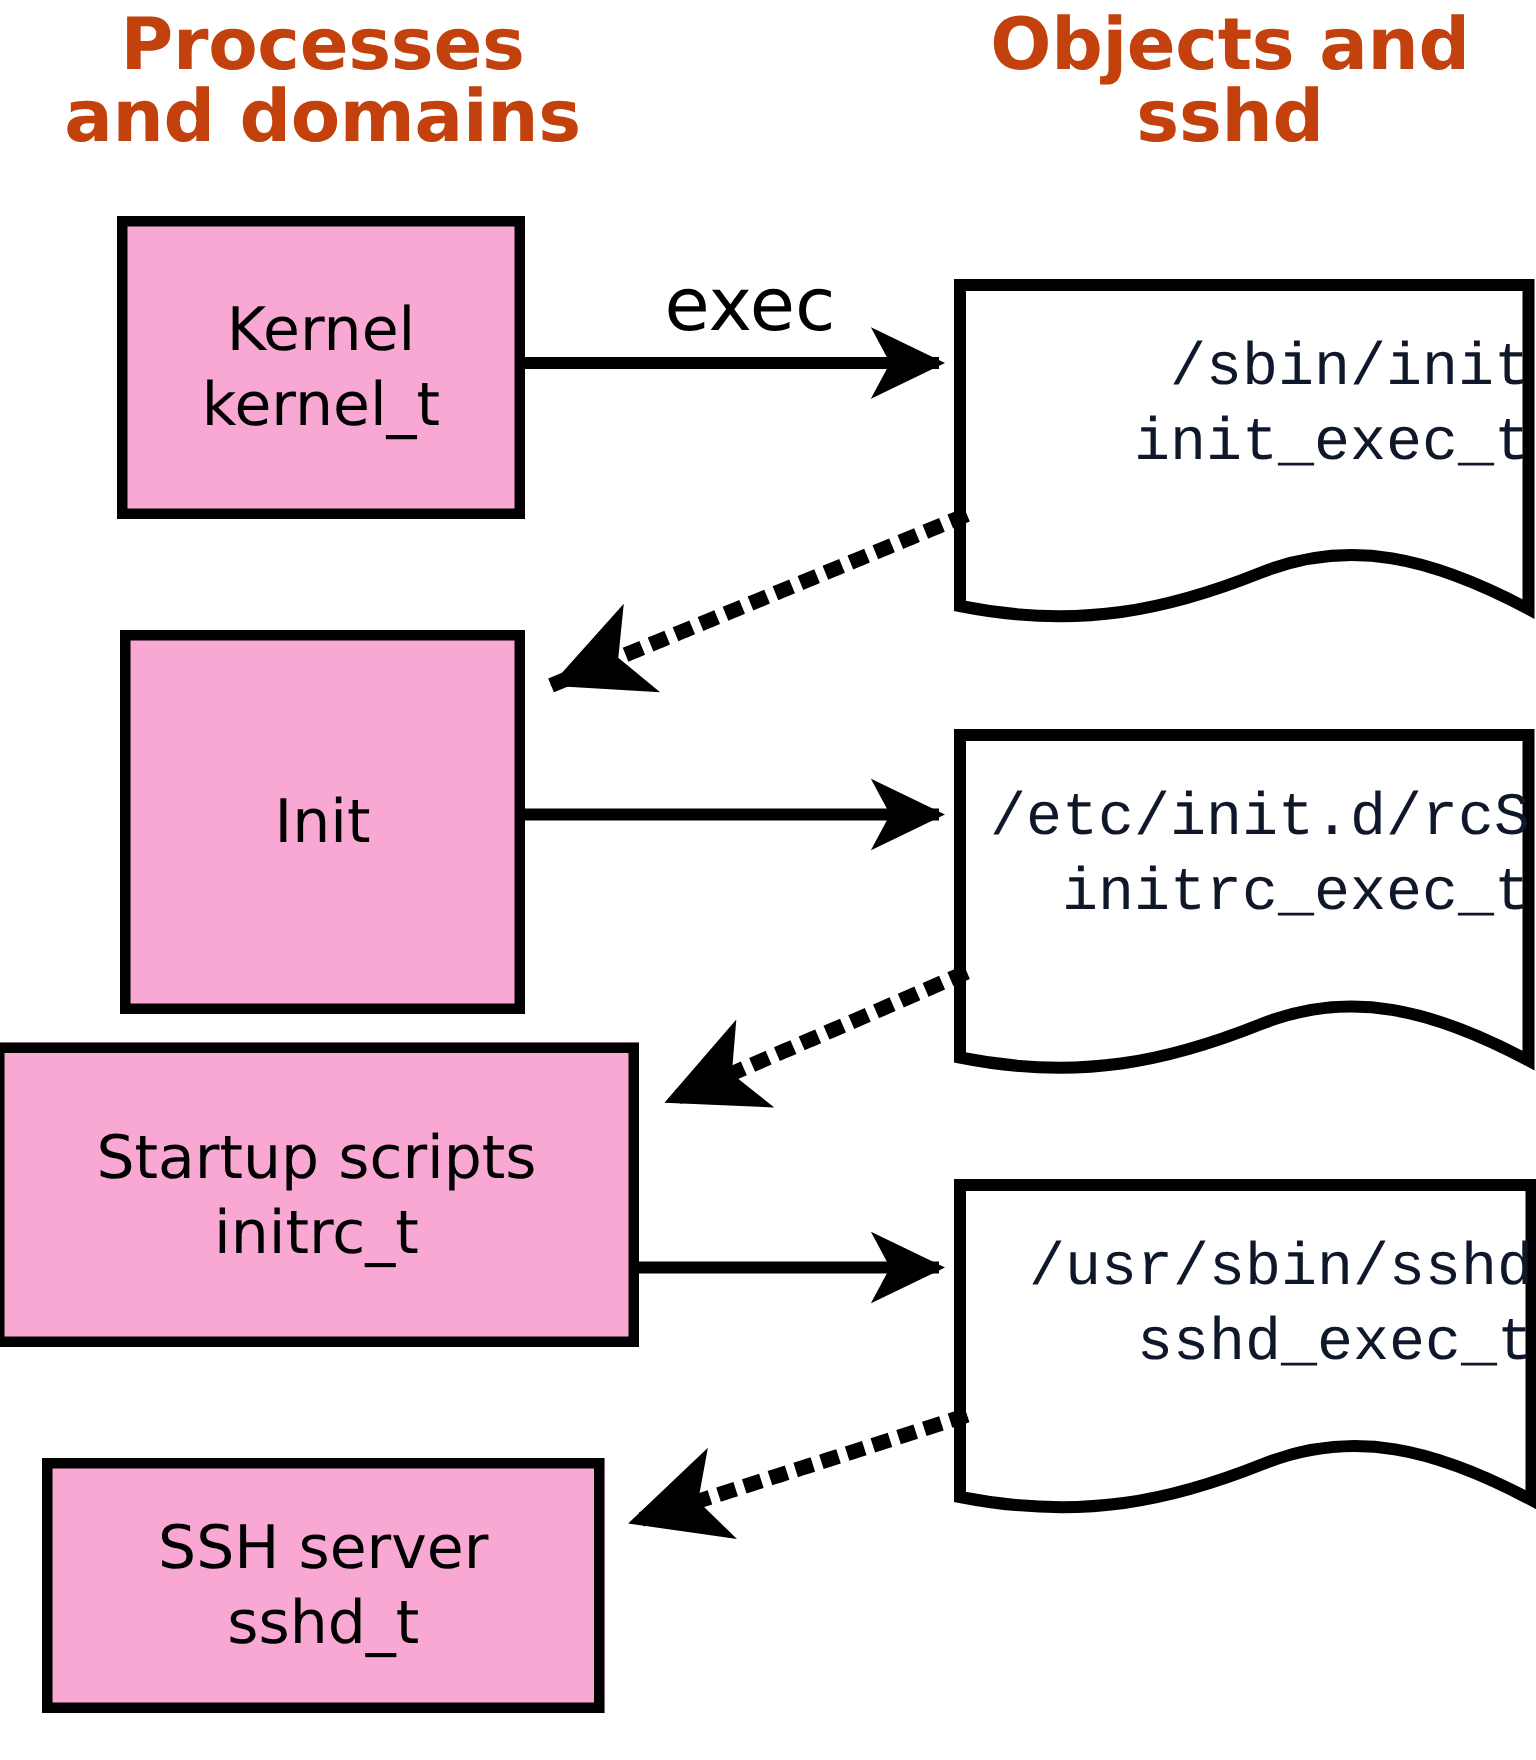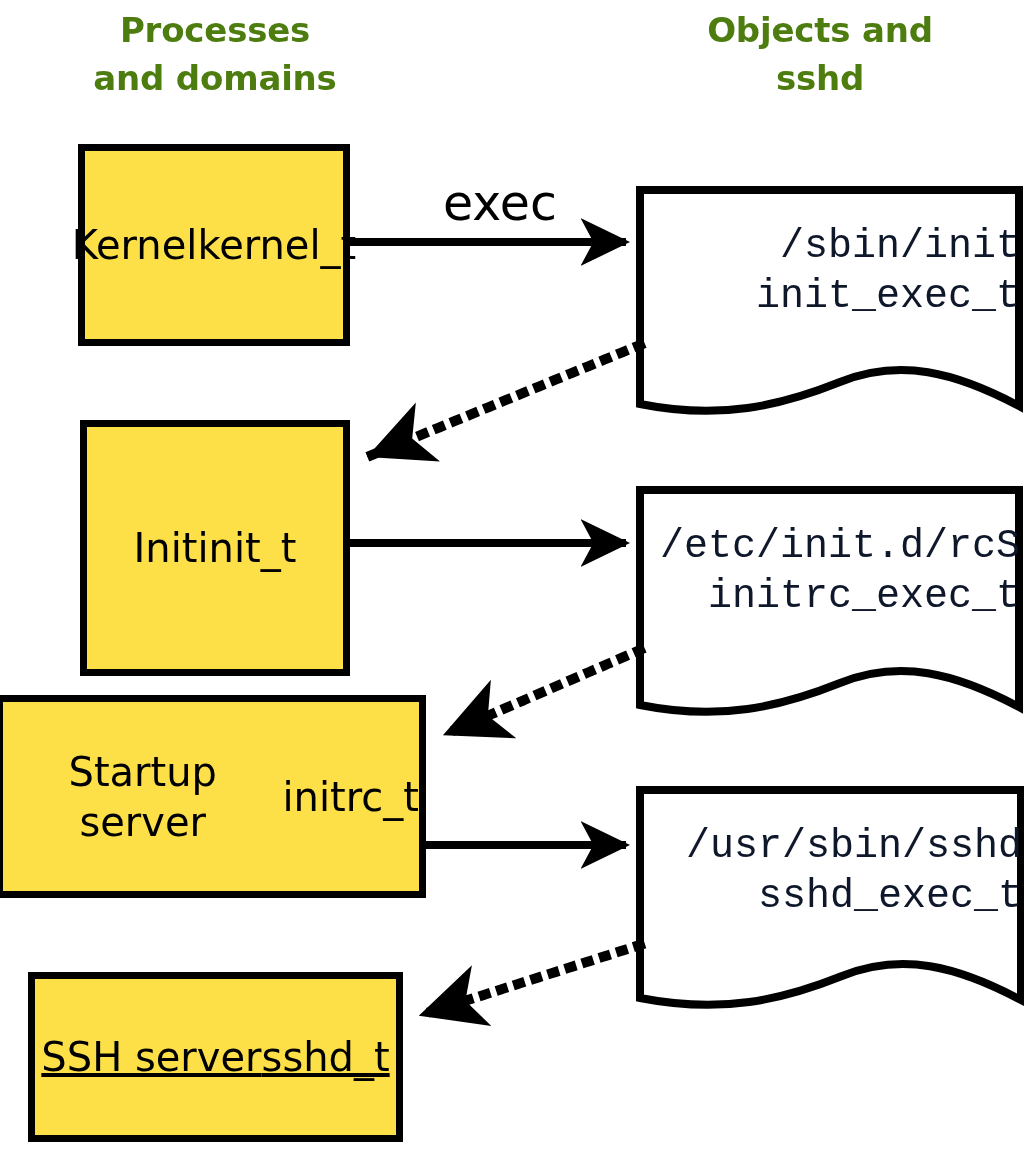--- a/index.html
+++ b/index.html
@@ -13,37 +13,37 @@
   #canvas {
     position: relative;
     width: 1024px;
     height: 1173px;
     background: #ffffff;
     overflow: hidden;
   }
   .col-header {
     position: absolute;
     font-weight: bold;
-    font-size: 34px;
+    font-size: 48px;
     line-height: 48px;
     text-align: center;
-    color: #4d7c0f;
+    color: #c2410c;
     white-space: pre-line;
     letter-spacing: -0.2px;
   }
   #header-processes { left: 40px;  top: 6px;  width: 350px; }
   #header-objects   { left: 620px; top: 6px;  width: 400px; }
 
   .proc-box {
     position: absolute;
     box-sizing: border-box;
     border: 7px solid #000000;
-    background: #fde047;
+    background: #f9a8d4;
     display: flex;
-    flex-direction: row;
+    flex-direction: column;
     align-items: center;
     justify-content: center;
     color: #000000;
     font-size: 40px;
     line-height: 50px;
     text-align: center;
   }
   .proc-box .line2 { }
 
   .svg-layer {
@@ -86,29 +86,28 @@
   <div class="col-header" id="header-objects">Objects and
 sshd</div>
 
   <div class="proc-box" style="left:78px; top:144px; width:272px; height:202px;">
     <div>Kernel</div>
     <div class="line2">kernel_t</div>
   </div>
 
   <div class="proc-box" style="left:80px; top:420px; width:270px; height:256px;">
     <div>Init</div>
-    <div class="line2">init_t</div>
   </div>
 
   <div class="proc-box" style="left:-4px; top:695px; width:430px; height:203px;">
-    <div>Startup server</div>
+    <div>Startup scripts</div>
     <div class="line2">initrc_t</div>
   </div>
 
-  <div class="proc-box" style="left:28px; top:972px; width:375px; height:170px;text-decoration:underline;">
+  <div class="proc-box" style="left:28px; top:972px; width:375px; height:170px;">
     <div>SSH server</div>
     <div class="line2">sshd_t</div>
   </div>
 
   <svg class="svg-layer" viewBox="0 0 1024 1173">
     <defs>
       <marker id="arrowSolid" viewBox="0 0 12 12" refX="11" refY="6" markerWidth="6.2" markerHeight="6.2" orient="auto-start-reverse">
         <path d="M 0 0.2 L 12 6 L 0 11.8 L 3.1 6 Z" fill="#000000"></path>
       </marker>
       <marker id="arrowDotted" viewBox="0 0 12 12" refX="11" refY="6" markerWidth="6.6" markerHeight="6.6" orient="auto-start-reverse">

